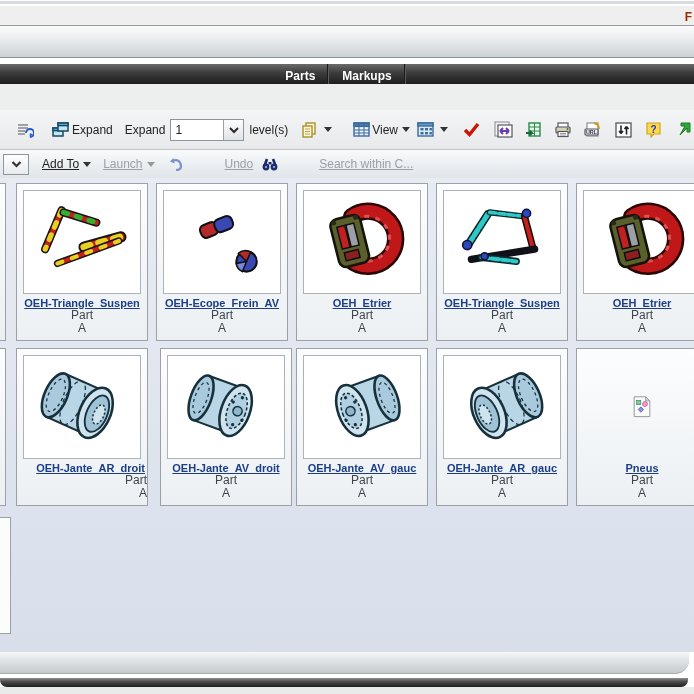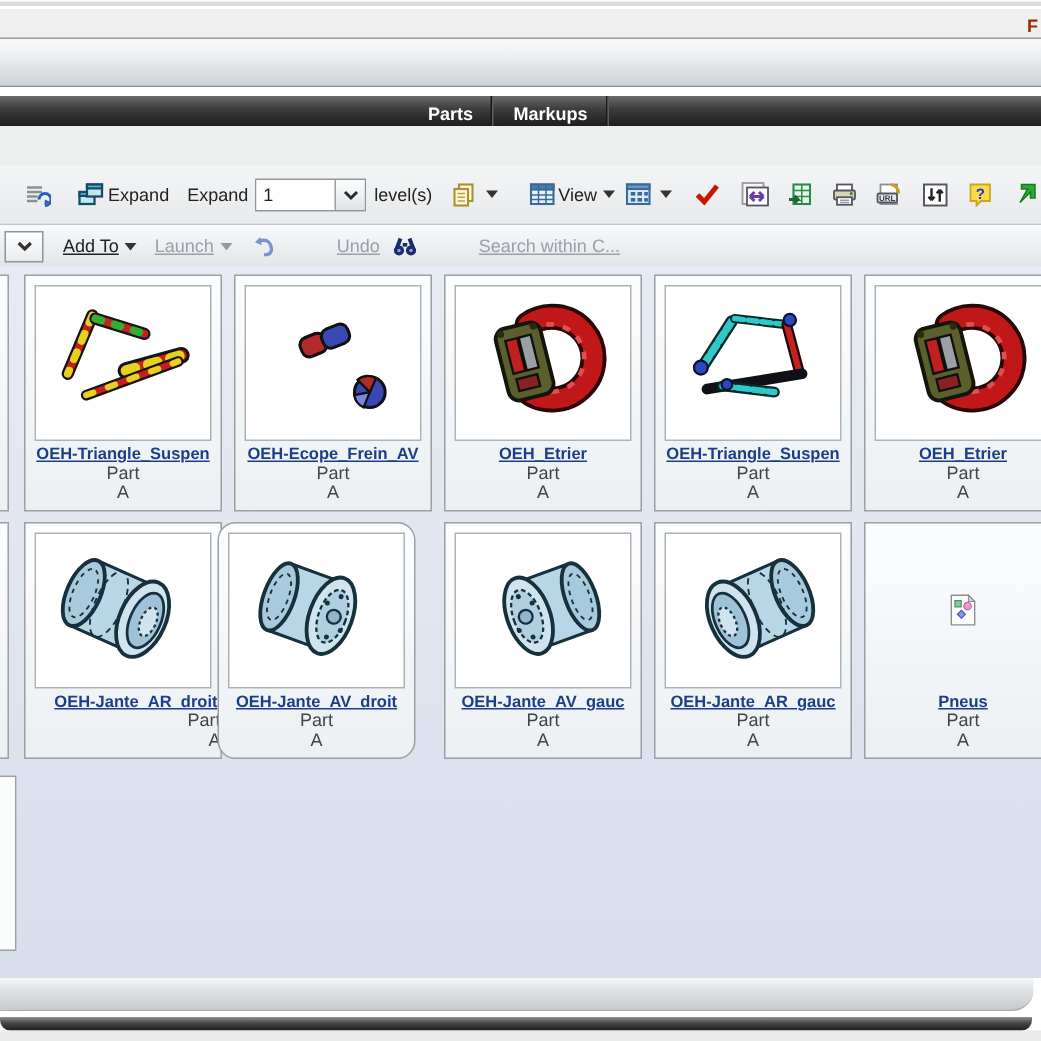--- a/index.html
+++ b/index.html
@@ -409,21 +409,21 @@
       <div class="card" style="left: 16px; top: 170px; text-align: right;">
     <div class="thumb-frame">
       <svg class="thumb" width="104" height="92" viewBox="0 0 100 90">
             <use href="#sym-jante-dish"></use>
           </svg>
     </div>
     <a class="card-title">OEH-Jante_AR_droit</a>
     <div class="card-type">Part</div>
     <div class="card-rev">A</div>
   </div>
-      <div class="card" style="left: 145px; top: 170px; border-radius: 12px;">
+      <div class="card" style="left: 160px; top: 170px;">
     <div class="thumb-frame">
       <svg class="thumb" width="104" height="92" viewBox="0 0 100 90">
             <use href="#sym-jante-face"></use>
           </svg>
     </div>
     <a class="card-title">OEH-Jante_AV_droit</a>
     <div class="card-type">Part</div>
     <div class="card-rev">A</div>
   </div>
       <div class="card" style="left: 296px; top: 170px;">

